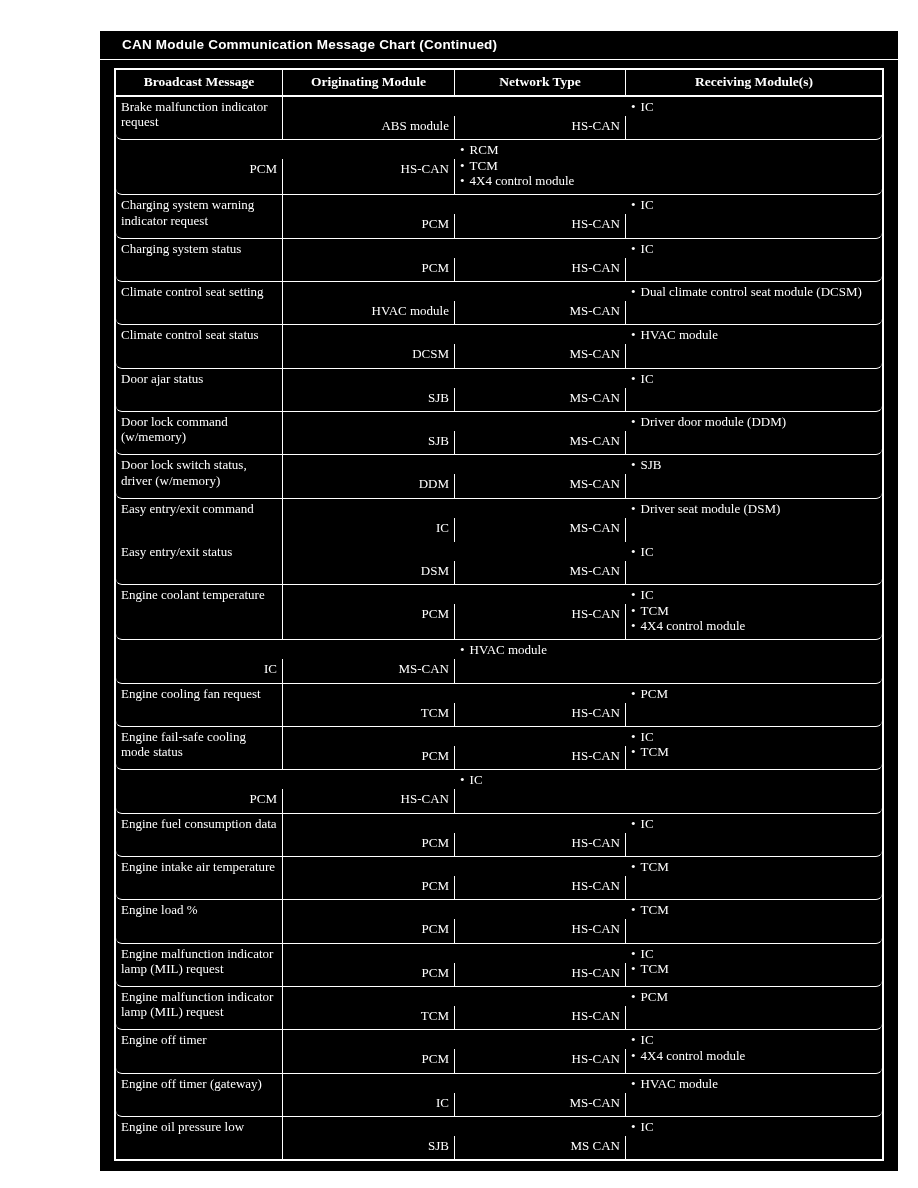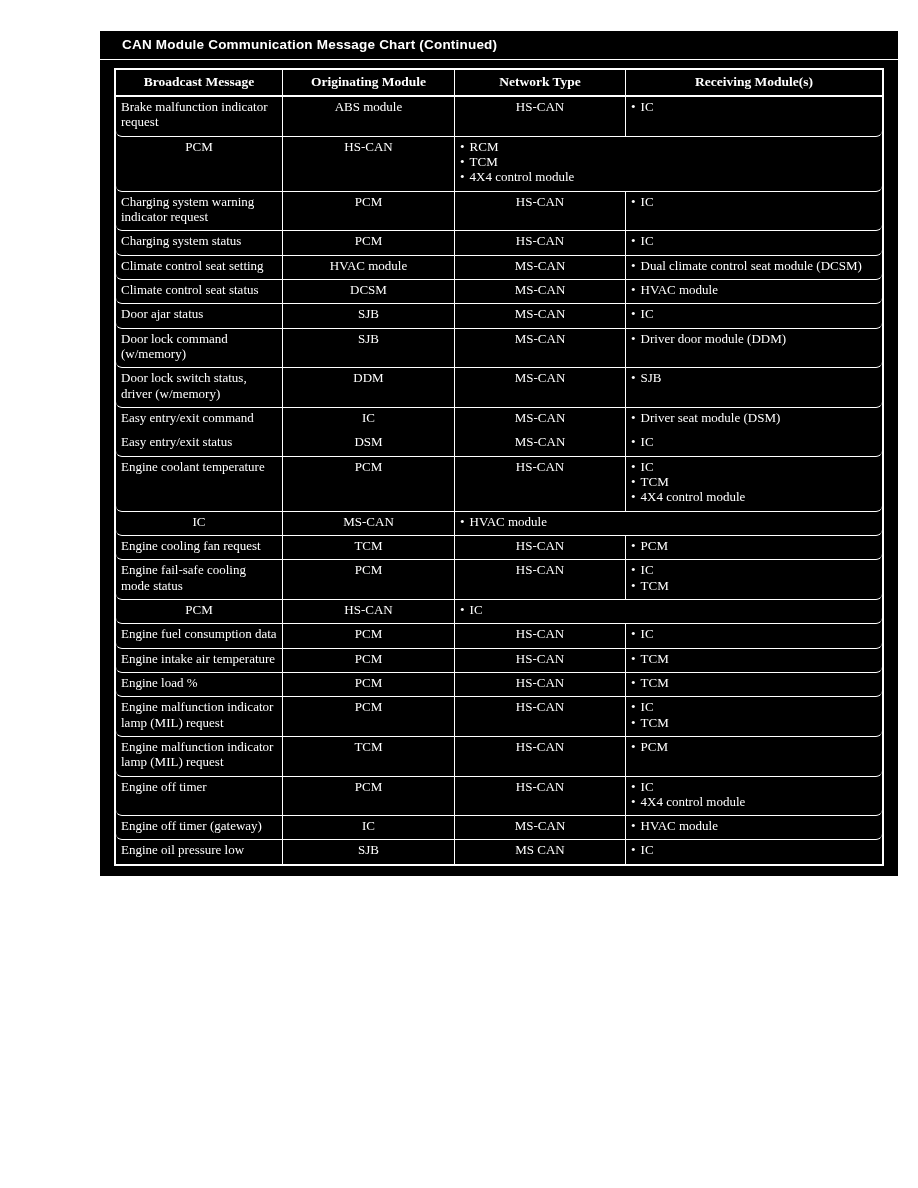--- a/index.html
+++ b/index.html
@@ -52,21 +52,21 @@
     grid-template-columns: 167px 172px 171px 1fr;
   }
   .entry:not(:last-child) .cell { padding-bottom: 7px; }
   .cell {
     padding: 2px 5px 6px 5px;
     border-right: 1px solid #ffffff;
     font-size: 13px;
     line-height: 1.18;
   }
   .cell:last-child { border-right: none; }
-  .cell.center { text-align: center; }
+  .cell.center { text-align: right; margin-top: 19px; }
   .recv-item { display: flex; gap: 5px; }
   .recv-item .bullet { flex: 0 0 auto; }
 </style>
 </head>
 <body>
 
 <div class="panel">
   <div class="panel-title">CAN Module Communication Message Chart (Continued)</div>
 
   <div class="tbl">

